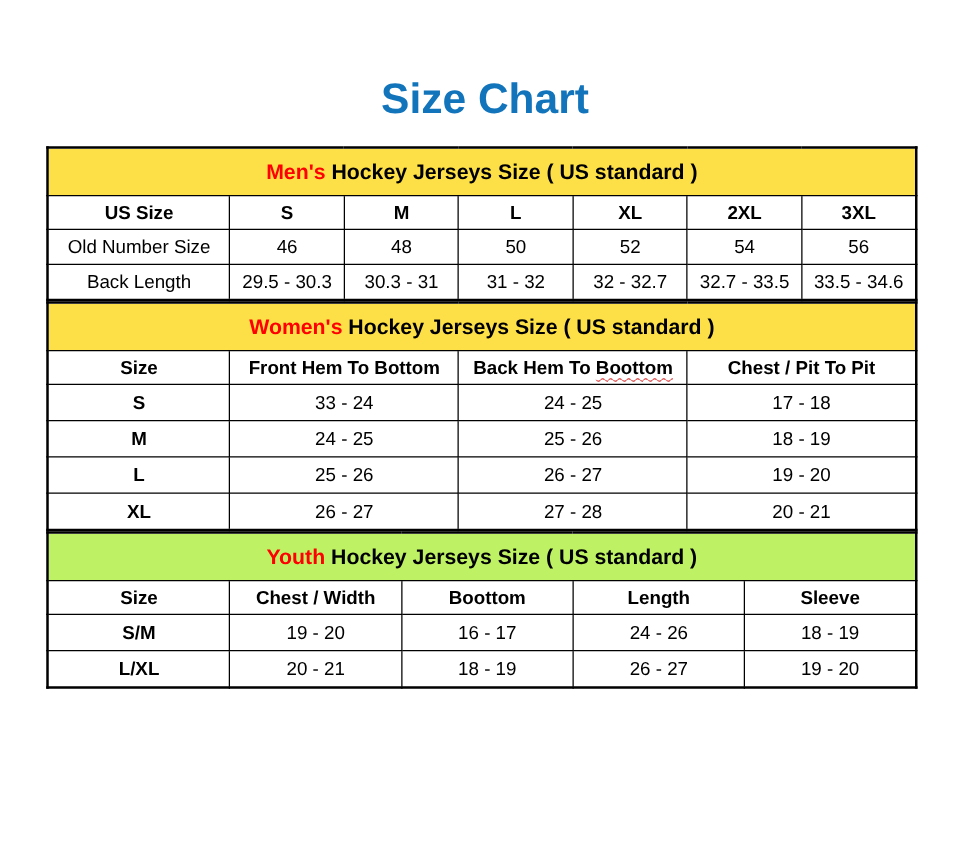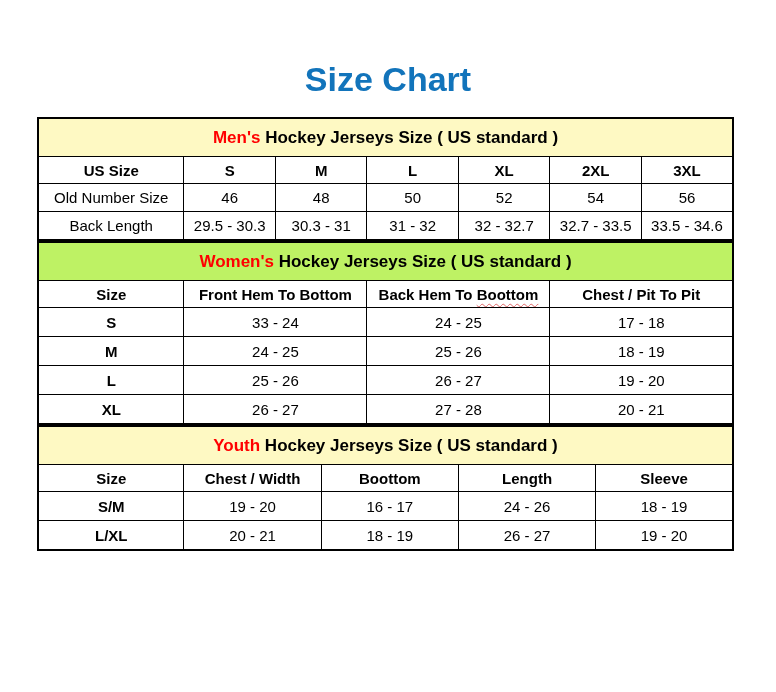--- a/index.html
+++ b/index.html
@@ -48,21 +48,21 @@
       <col class="c0">
         <col class="cn">
         <col class="cn">
         <col class="cn">
       <col class="cn">
         <col class="cn">
         <col class="cn">
     </colgroup>
     <tbody>
       <tr class="section">
-        <td colspan="7" style="background-color: #fef9c3;"><span class="hl" style="color: rgb(255, 0, 0);">Men's</span><span> Hockey Jerseys Size ( US standard )</span></td>
+        <td colspan="7" style="background-color: #fde047;"><span class="hl" style="color: rgb(255, 0, 0);">Men's</span><span> Hockey Jerseys Size ( US standard )</span></td>
       </tr>
       <tr class="head">
         <td>US Size</td>
         <td>S</td>
         <td>M</td>
         <td>L</td>
         <td>XL</td>
         <td>2XL</td>
         <td>3XL</td>
       </tr>
@@ -89,21 +89,21 @@
 
   <table class="tbl women-tbl">
     <colgroup>
       <col class="c0">
         <col class="cn">
         <col class="cn">
         <col class="cn">
     </colgroup>
     <tbody>
       <tr class="section">
-        <td colspan="4" style="background-color: #bef264;"><span class="hl" style="color: rgb(255, 0, 0);">Women's</span><span> Hockey Jerseys Size ( US standard )</span></td>
+        <td colspan="4" style="background-color: #fde047;"><span class="hl" style="color: rgb(255, 0, 0);">Women's</span><span> Hockey Jerseys Size ( US standard )</span></td>
       </tr>
       <tr class="head">
         <td>Size</td>
         <td>Front Hem To Bottom</td>
         <td><span>Back Hem To </span><span class="sp-err" style="text-decoration-color: rgb(224, 102, 102); margin-top: 12px;">Boottom</span></td>
         <td>Chest / Pit To Pit</td>
       </tr>
       <tr class="data">
         <td>S</td>
         <td>33 - 24</td>
@@ -134,21 +134,21 @@
   <table class="tbl youth-tbl">
     <colgroup>
       <col class="c0">
         <col class="cn">
         <col class="cn">
         <col class="cn">
         <col class="cn">
     </colgroup>
     <tbody>
       <tr class="section">
-        <td colspan="5" style="background-color: #fef9c3;"><span class="hl" style="color: rgb(255, 0, 0);">Youth</span><span> Hockey Jerseys Size ( US standard )</span></td>
+        <td colspan="5" style="background-color: #bef264;"><span class="hl" style="color: rgb(255, 0, 0);">Youth</span><span> Hockey Jerseys Size ( US standard )</span></td>
       </tr>
       <tr class="head">
         <td>Size</td>
         <td>Chest / Width</td>
         <td>Boottom</td>
         <td>Length</td>
         <td>Sleeve</td>
       </tr>
       <tr class="data">
         <td>S/M</td>

